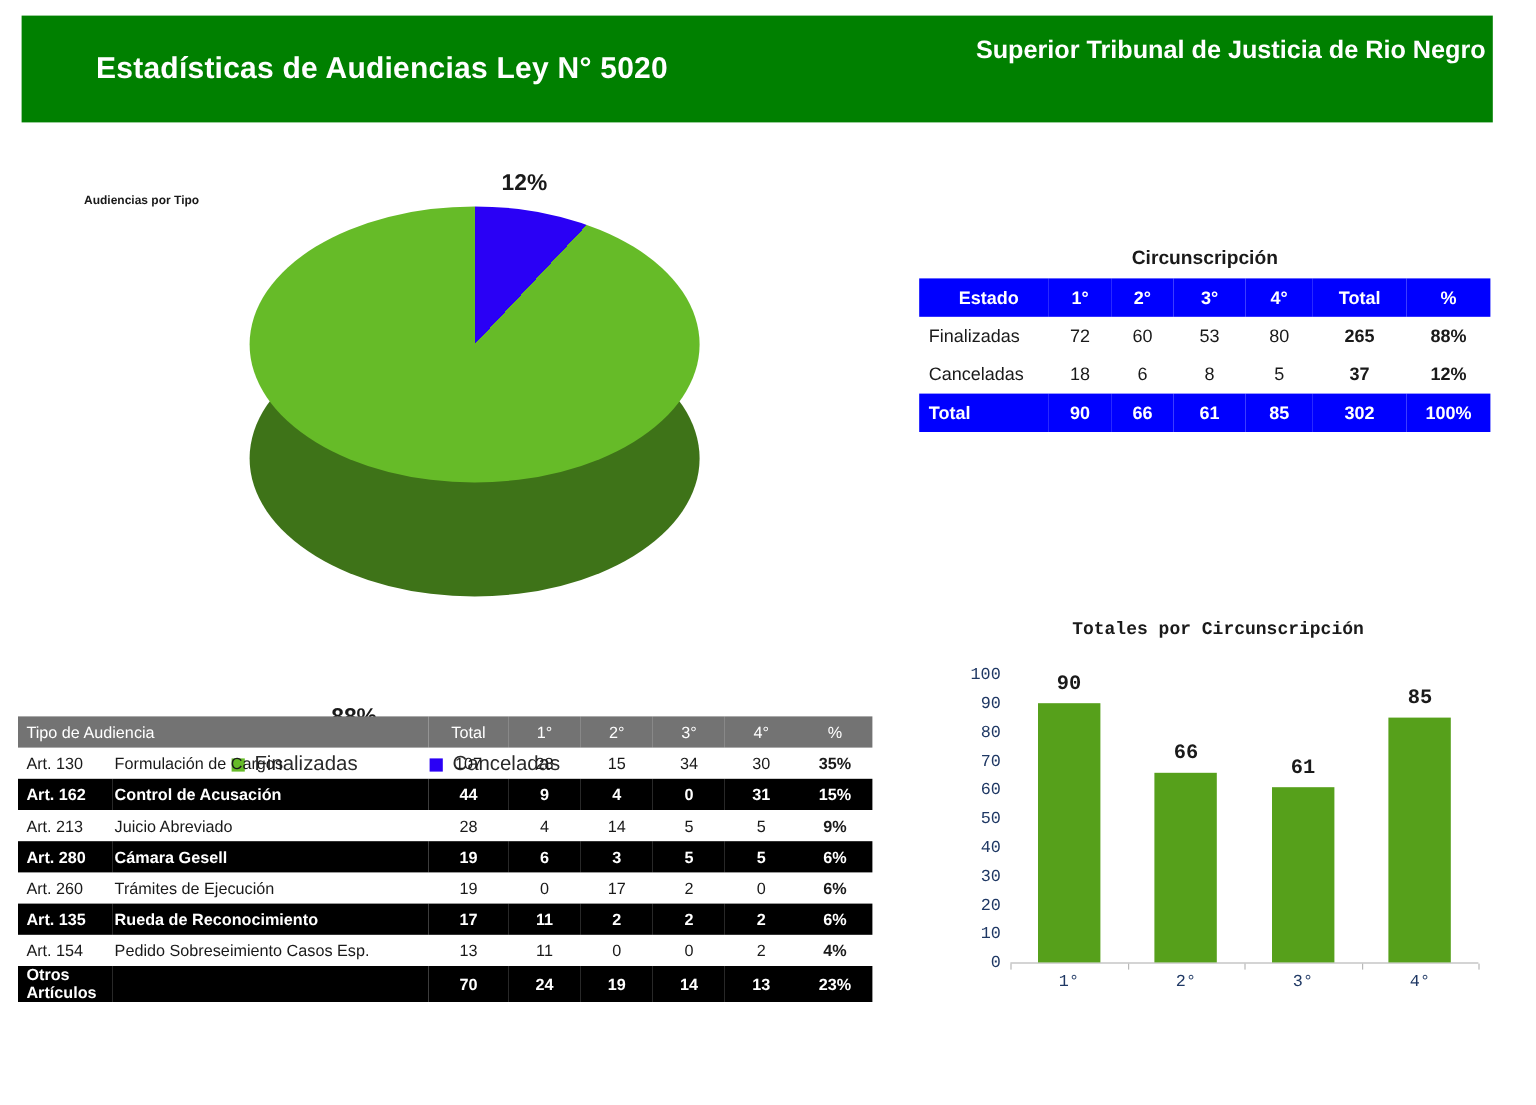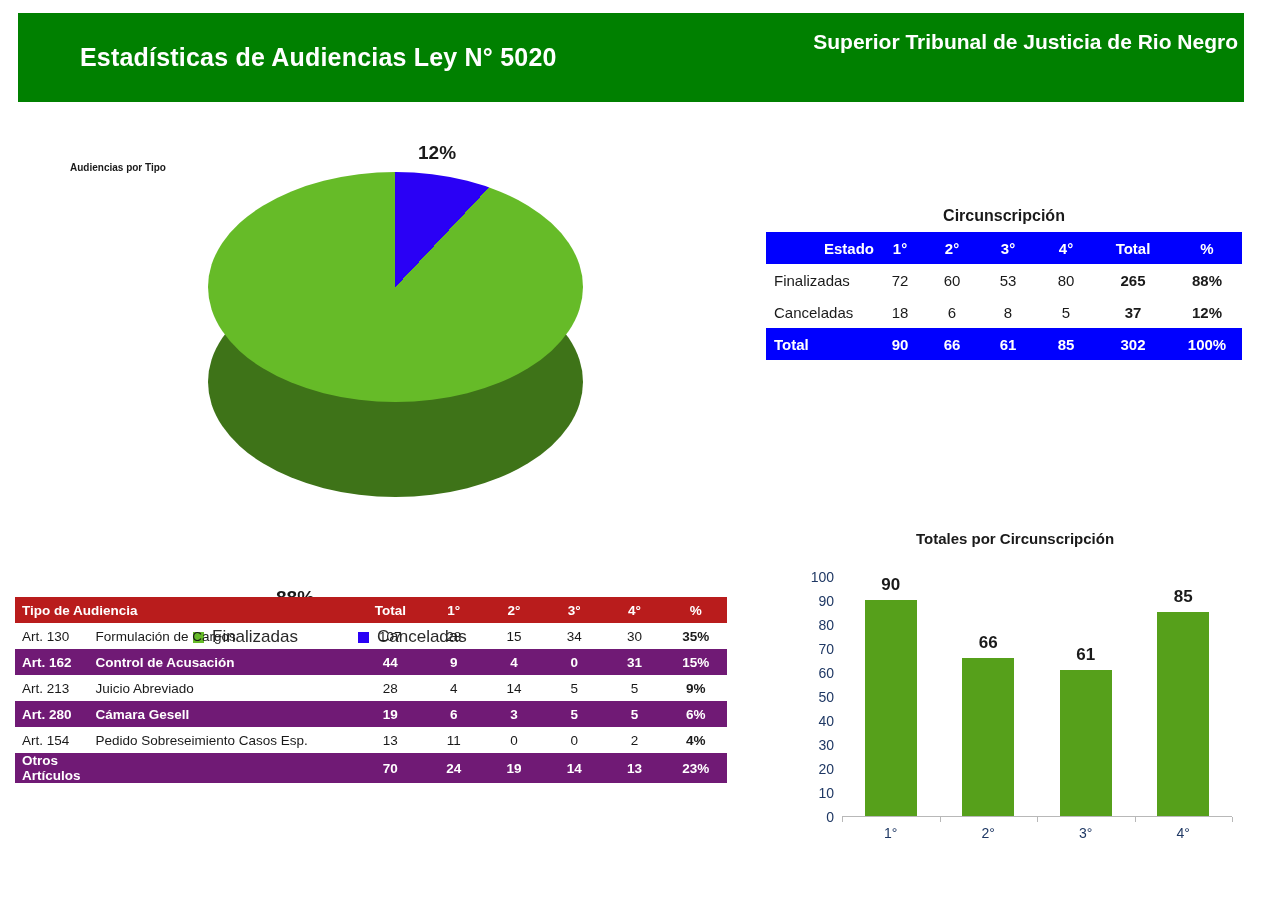--- a/index.html
+++ b/index.html
@@ -173,21 +173,21 @@
     padding: 0;
     height: 32px;
     vertical-align: middle;
   }
   table.circ thead th {
     background: #0000ff;
     color: #ffffff;
     font-weight: bold;
     text-align: center;
   }
-  table.circ thead th.lbl { text-align: right; padding-left: 8px; }
+  table.circ thead th.lbl { text-align: center; padding-left: 8px; }
   table.circ tbody td { text-align: center; color: #1a1a1a; }
   table.circ tbody td.lbl { text-align: left; padding-left: 8px; }
   table.circ tbody td.bold { font-weight: bold; }
   table.circ tr.total-row td {
     background: #0000ff;
     color: #ffffff;
     font-weight: bold;
   }
 
   
@@ -202,48 +202,49 @@
     width: 712px;
     table-layout: fixed;
   }
   table.tipo th, table.tipo td {
     font-size: 13.5px;
     height: 26px;
     padding: 0;
     vertical-align: middle;
   }
   table.tipo thead th {
-    background: #b91c1c;
+    background: #737373;
     color: #ffffff;
-    font-weight: bold;
+    font-weight: normal;
     text-align: center;
   }
   table.tipo thead th.hdr-lbl {
     text-align: left;
     padding-left: 7px;
   }
   table.tipo tbody td { text-align: center; color: #1a1a1a; }
   table.tipo tbody td.art { text-align: left; padding-left: 7px; }
   table.tipo tbody td.desc { text-align: left; padding-left: 2px; }
   table.tipo tbody td.num { font-weight: normal; }
   table.tipo tbody td.pct { font-weight: bold; }
   table.tipo tbody tr.alt td {
-    background: #701a75;
+    background: #000000;
     color: #ffffff;
     font-weight: bold;
   }
   table.tipo tbody tr.alt td.desc { font-weight: bold; }
 
   
   .bar-panel {
     position: absolute;
     left: 780px;
-    top: 522px;
+    top: 508px;
     width: 470px;
     height: 340px;
+    font-family: Liberation Mono, monospace;
   }
   .bar-title {
     position: absolute;
     left: 0;
     top: 8px;
     width: 470px;
     text-align: center;
     font-size: 15px;
     font-weight: bold;
     color: #1a1a1a;
@@ -452,20 +453,40 @@
           <td class="art">Art. 280</td>
           <td class="desc">Cámara Gesell</td>
           <td class="num">19</td>
           <td class="num">6</td>
           <td class="num">3</td>
           <td class="num">5</td>
           <td class="num">5</td>
           <td class="pct">6%</td>
         </tr>
         <tr>
+          <td class="art">Art. 260</td>
+          <td class="desc">Trámites de Ejecución</td>
+          <td class="num">19</td>
+          <td class="num">0</td>
+          <td class="num">17</td>
+          <td class="num">2</td>
+          <td class="num">0</td>
+          <td class="pct">6%</td>
+        </tr>
+        <tr class="alt">
+          <td class="art">Art. 135</td>
+          <td class="desc">Rueda de Reconocimiento</td>
+          <td class="num">17</td>
+          <td class="num">11</td>
+          <td class="num">2</td>
+          <td class="num">2</td>
+          <td class="num">2</td>
+          <td class="pct">6%</td>
+        </tr>
+        <tr>
           <td class="art">Art. 154</td>
           <td class="desc">Pedido Sobreseimiento Casos Esp.</td>
           <td class="num">13</td>
           <td class="num">11</td>
           <td class="num">0</td>
           <td class="num">0</td>
           <td class="num">2</td>
           <td class="pct">4%</td>
         </tr>
         <tr class="alt">

